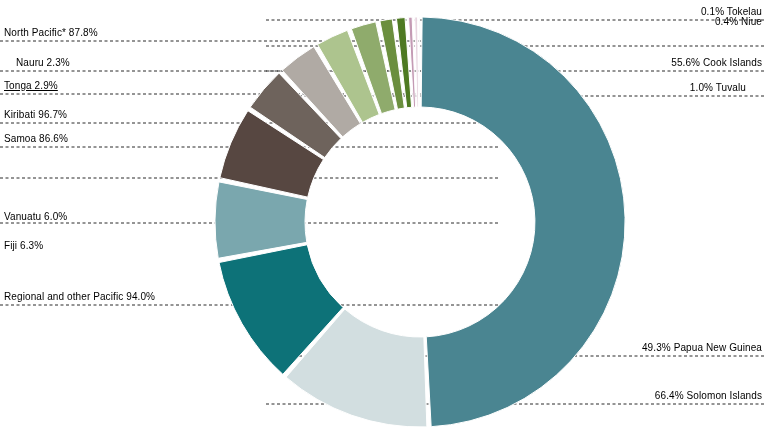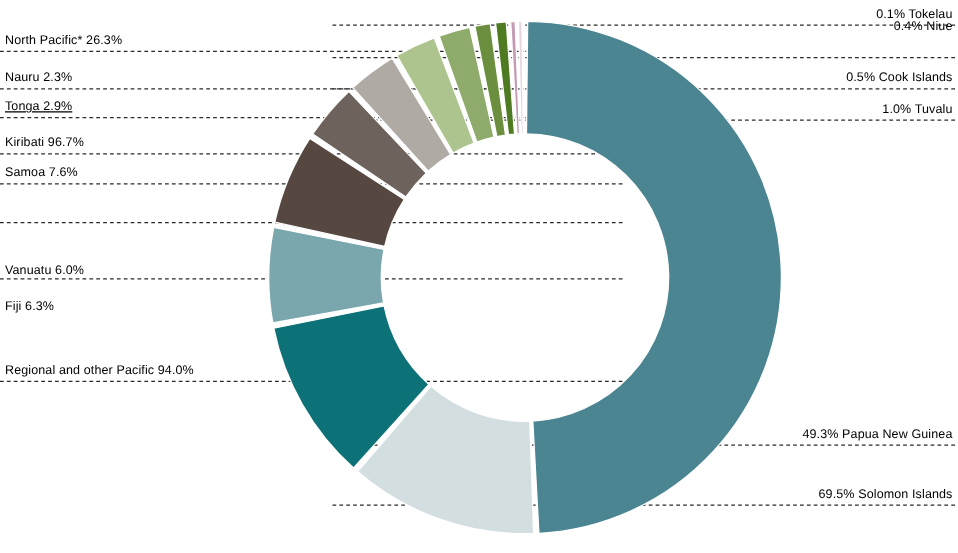--- a/index.html
+++ b/index.html
@@ -71,28 +71,28 @@
         <path d="M 317.50 44.46 A 205 205 0 0 1 347.34 30.31 L 379.24 114.47 A 115 115 0 0 0 362.50 122.41 Z" fill="#adc48e" stroke="#ffffff" stroke-width="1"></path>
         <path d="M 351.37 28.83 A 205 205 0 0 1 375.70 21.84 L 395.15 109.72 A 115 115 0 0 0 381.50 113.64 Z" fill="#8fab6c" stroke="#ffffff" stroke-width="1"></path>
         <path d="M 379.90 20.96 A 205 205 0 0 1 392.18 18.90 L 404.39 108.06 A 115 115 0 0 0 397.51 109.22 Z" fill="#6b8f3e" stroke="#ffffff" stroke-width="1"></path>
         <path d="M 396.44 18.36 A 205 205 0 0 1 404.99 17.55 L 411.58 107.31 A 115 115 0 0 0 406.78 107.76 Z" fill="#4e7a22" stroke="#ffffff" stroke-width="1"></path>
         <path d="M 408.57 17.32 A 205 205 0 0 1 412.11 17.15 L 415.58 107.09 A 115 115 0 0 0 413.59 107.18 Z" fill="#c49ab4" stroke="#ffffff" stroke-width="1"></path>
         <path d="M 414.72 17.07 A 205 205 0 0 1 417.55 17.01 L 418.63 107.01 A 115 115 0 0 0 417.04 107.04 Z" fill="#e8d5e0" stroke="#ffffff" stroke-width="1"></path>
         <path d="M 419.00 17.00 A 205 205 0 0 1 419.71 17.00 L 419.84 107.00 A 115 115 0 0 0 419.44 107.00 Z" fill="#d9b9cc" stroke="#ffffff" stroke-width="1"></path>
       </g>
   </svg>
   <div id="labels-layer">
-      <div class="label left" style="top: 28px; left: 4px;">North Pacific* 26.3%</div>
-      <div class="label left" style="top: 58px; left: 4px;">Nauru 2.3%</div>
+      <div class="label left" style="top: 28px; left: 4px;">North Pacific* 87.8%</div>
+      <div class="label left" style="top: 58px; left: 16px;">Nauru 2.3%</div>
       <div class="label left" style="top: 81px; left: 4px; text-decoration: underline;">Tonga 2.9%</div>
       <div class="label left" style="top: 110px; left: 4px;">Kiribati 96.7%</div>
-      <div class="label left" style="top: 134px; left: 4px;">Samoa 7.6%</div>
+      <div class="label left" style="top: 134px; left: 4px;">Samoa 86.6%</div>
       <div class="label left" style="top: 164px; left: 4px; margin-top: 48px;">Vanuatu 6.0%</div>
       <div class="label left" style="top: 210px; left: 4px; margin-top: 31px;">Fiji 6.3%</div>
       <div class="label left" style="top: 292px; left: 4px;">Regional and other Pacific 94.0%</div>
       <div class="label right" style="top: 7px; right: 4px;">0.1% Tokelau</div>
       <div class="label right" style="top: 17px; right: 4px;">0.4% Niue</div>
-      <div class="label right" style="top: 58px; right: 4px;">0.5% Cook Islands</div>
-      <div class="label right" style="top: 83px; right: 4px;">1.0% Tuvalu</div>
+      <div class="label right" style="top: 58px; right: 4px;">55.6% Cook Islands</div>
+      <div class="label right" style="top: 83px; right: 20px;">1.0% Tuvalu</div>
       <div class="label right" style="top: 343px; right: 4px;">49.3% Papua New Guinea</div>
-      <div class="label right" style="top: 391px; right: 4px;">69.5% Solomon Islands</div>
+      <div class="label right" style="top: 391px; right: 4px;">66.4% Solomon Islands</div>
     </div>
 </div>
 
 </body></html>

